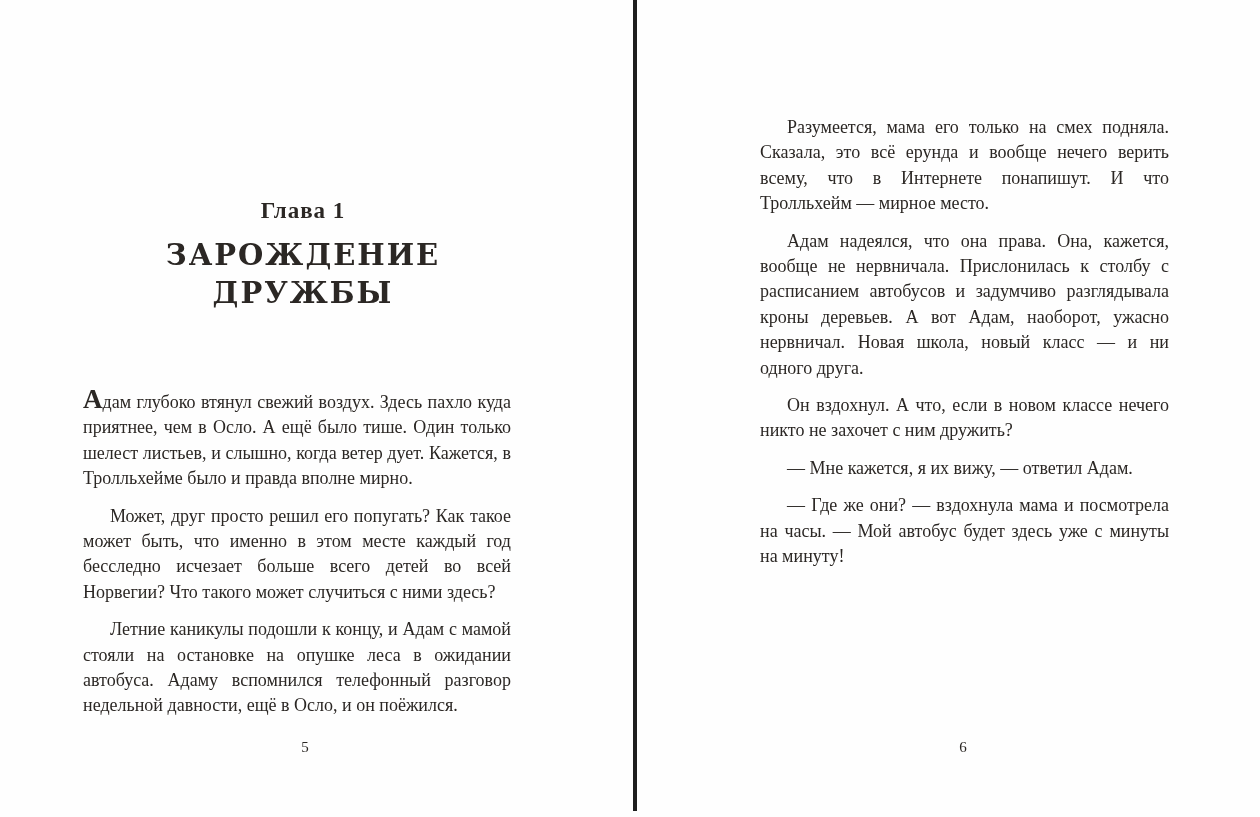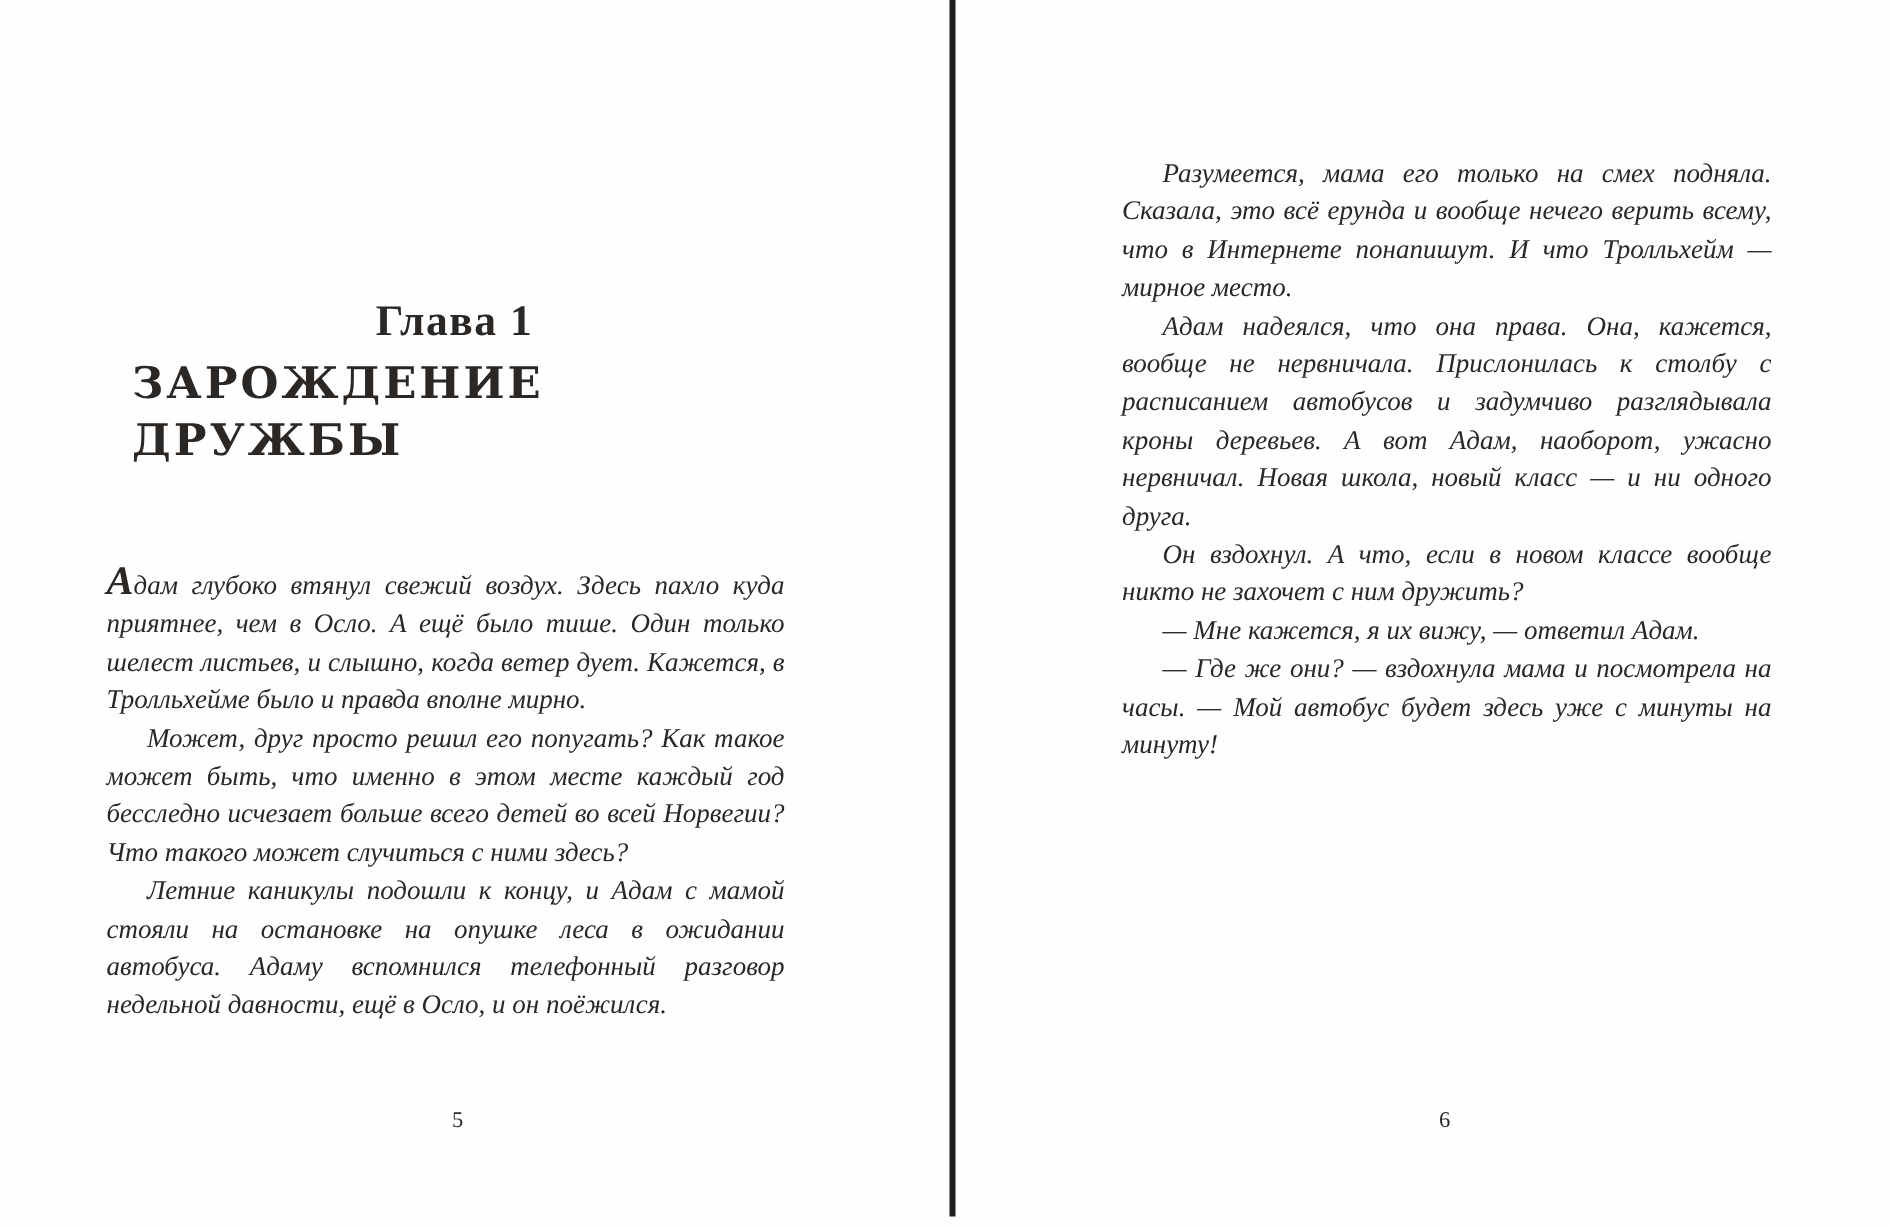--- a/index.html
+++ b/index.html
@@ -17,40 +17,40 @@
     position:absolute;
     left:633px;top:0;
     width:4px;height:811px;
     background:#1e1e1e;
   }
 
   
   .chapter-label{
     position:absolute;left:88px;top:198px;width:430px;
     text-align:center;
-    font-size:29px;font-weight:bold;
+    font-size:23px;font-weight:bold;
     letter-spacing:1px;
   }
   .chapter-title{
     position:absolute;left:88px;top:236px;width:430px;
-    text-align:left;
+    text-align:center;
     font-family:"DejaVu Serif", serif;
     font-size:29px;font-weight:bold;
     line-height:38px;
     letter-spacing:2px;
   }
   .body-text{
     position:absolute;
     font-size:18px;
     line-height:25.4px;
     text-align:justify;
   }
   .body-left{left:71px;top:375px;width:452px;}
   .body-right{left:748px;top:103px;width:433px;}
-  .body-text p{margin:0;text-indent:27px;font-style:italic;}
+  .body-text p{margin:12px;text-indent:27px;}
   .body-text p.no-indent{text-indent:0;}
   .dropcap{
     font-size:27px;
     font-weight:bold;
     line-height:25px;
   }
   .pagenum{
     position:absolute;top:739px;
     width:430px;text-align:center;
     font-size:15px;
@@ -79,21 +79,21 @@
 
     <div class="pagenum pagenum-left">5</div>
   </div>
 
   <div class="divider"></div>
 
   <div>
     <div class="body-text body-right">
       <p>Разумеется, мама его только на смех подняла. Сказала, это всё ерунда и вообще нечего верить всему, что в Интернете понапишут. И что Тролльхейм — мирное место.</p>
       <p>Адам надеялся, что она права. Она, кажется, вообще не нервничала. Прислонилась к столбу с расписанием автобусов и задумчиво разглядывала кроны деревьев. А вот Адам, наоборот, ужасно нервничал. Новая школа, новый класс — и ни одного друга.</p>
-      <p>Он вздохнул. А что, если в новом классе вообще никто не захочет с ним дружить?</p>
+      <p>Он вздохнул. А что, если в новом классе нечего никто не захочет с ним дружить?</p>
       <p>— Мне кажется, я их вижу, — ответил Адам.</p>
       <p>— Где же они? — вздохнула мама и посмотрела на часы. — Мой автобус будет здесь уже с минуты на минуту!</p>
     </div>
 
     <div class="pagenum pagenum-right">6</div>
   </div>
 
 </div>
 
 </body></html>

